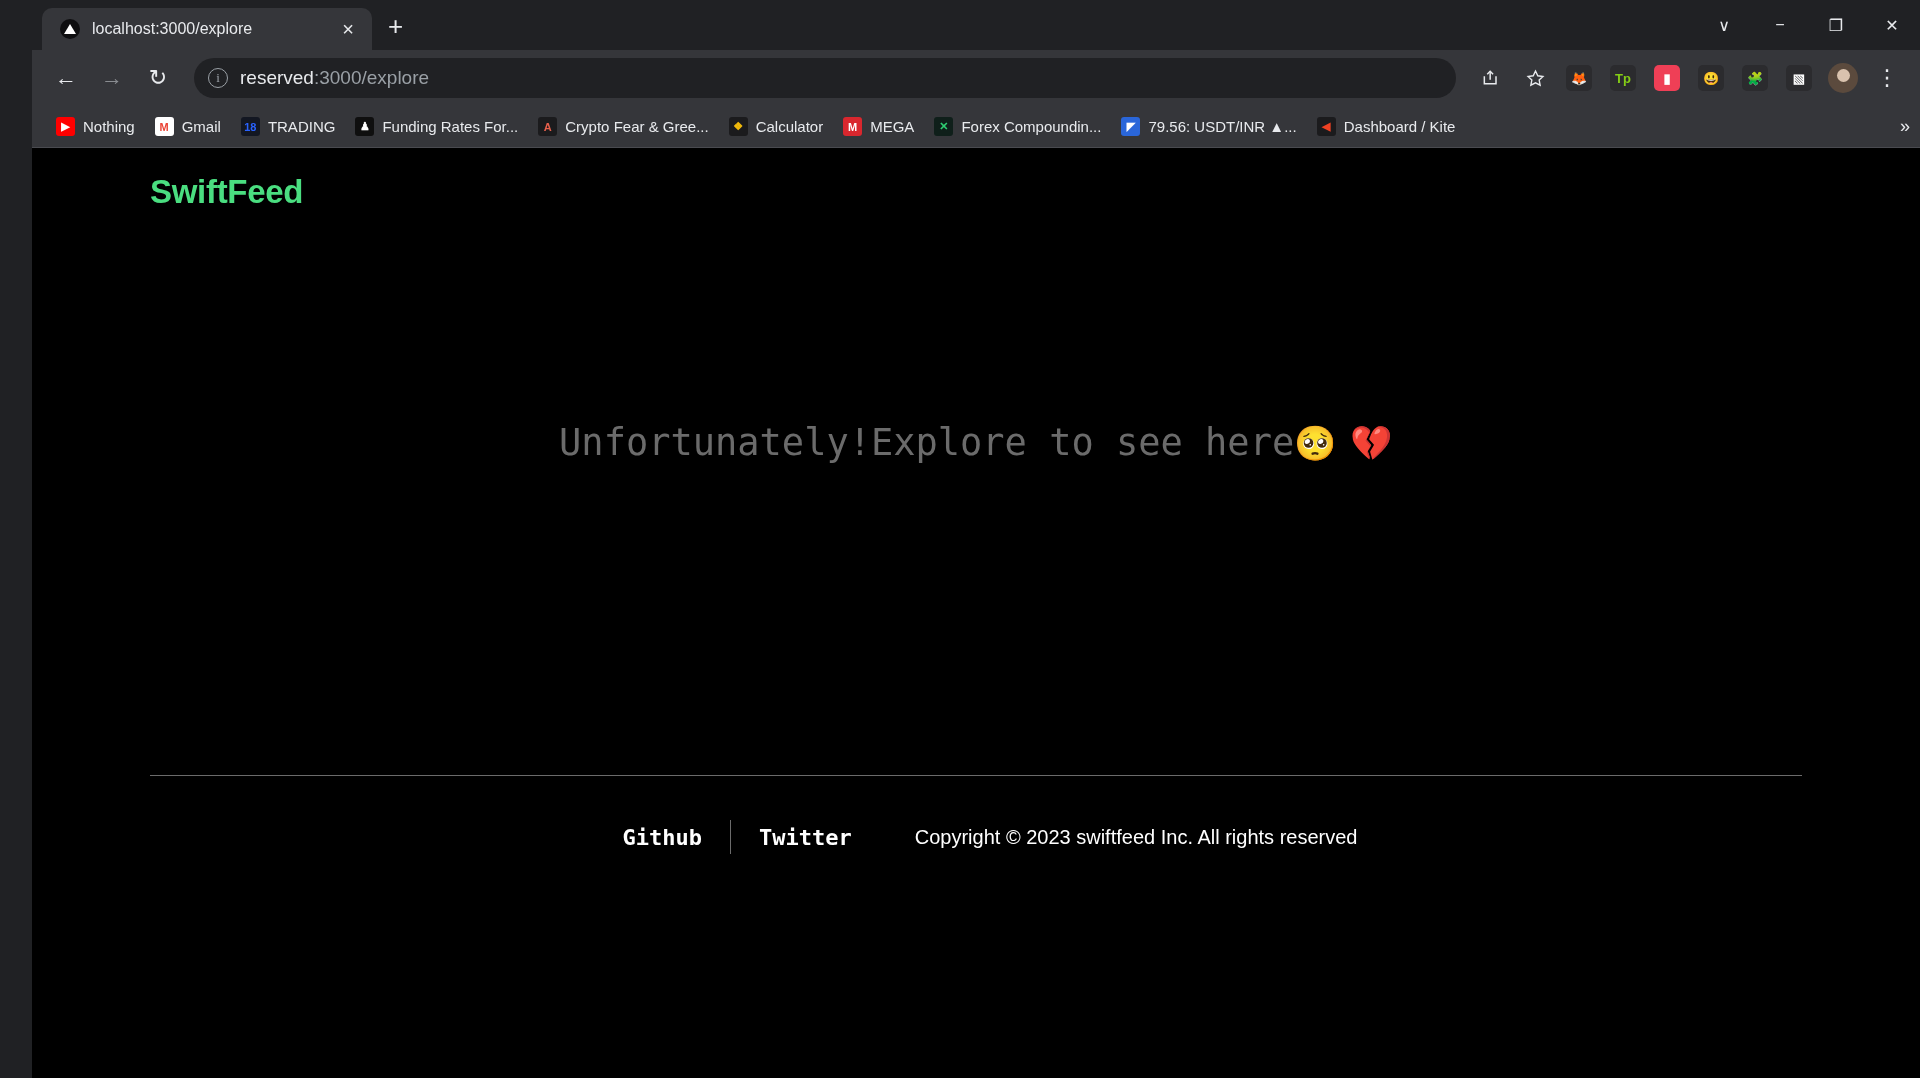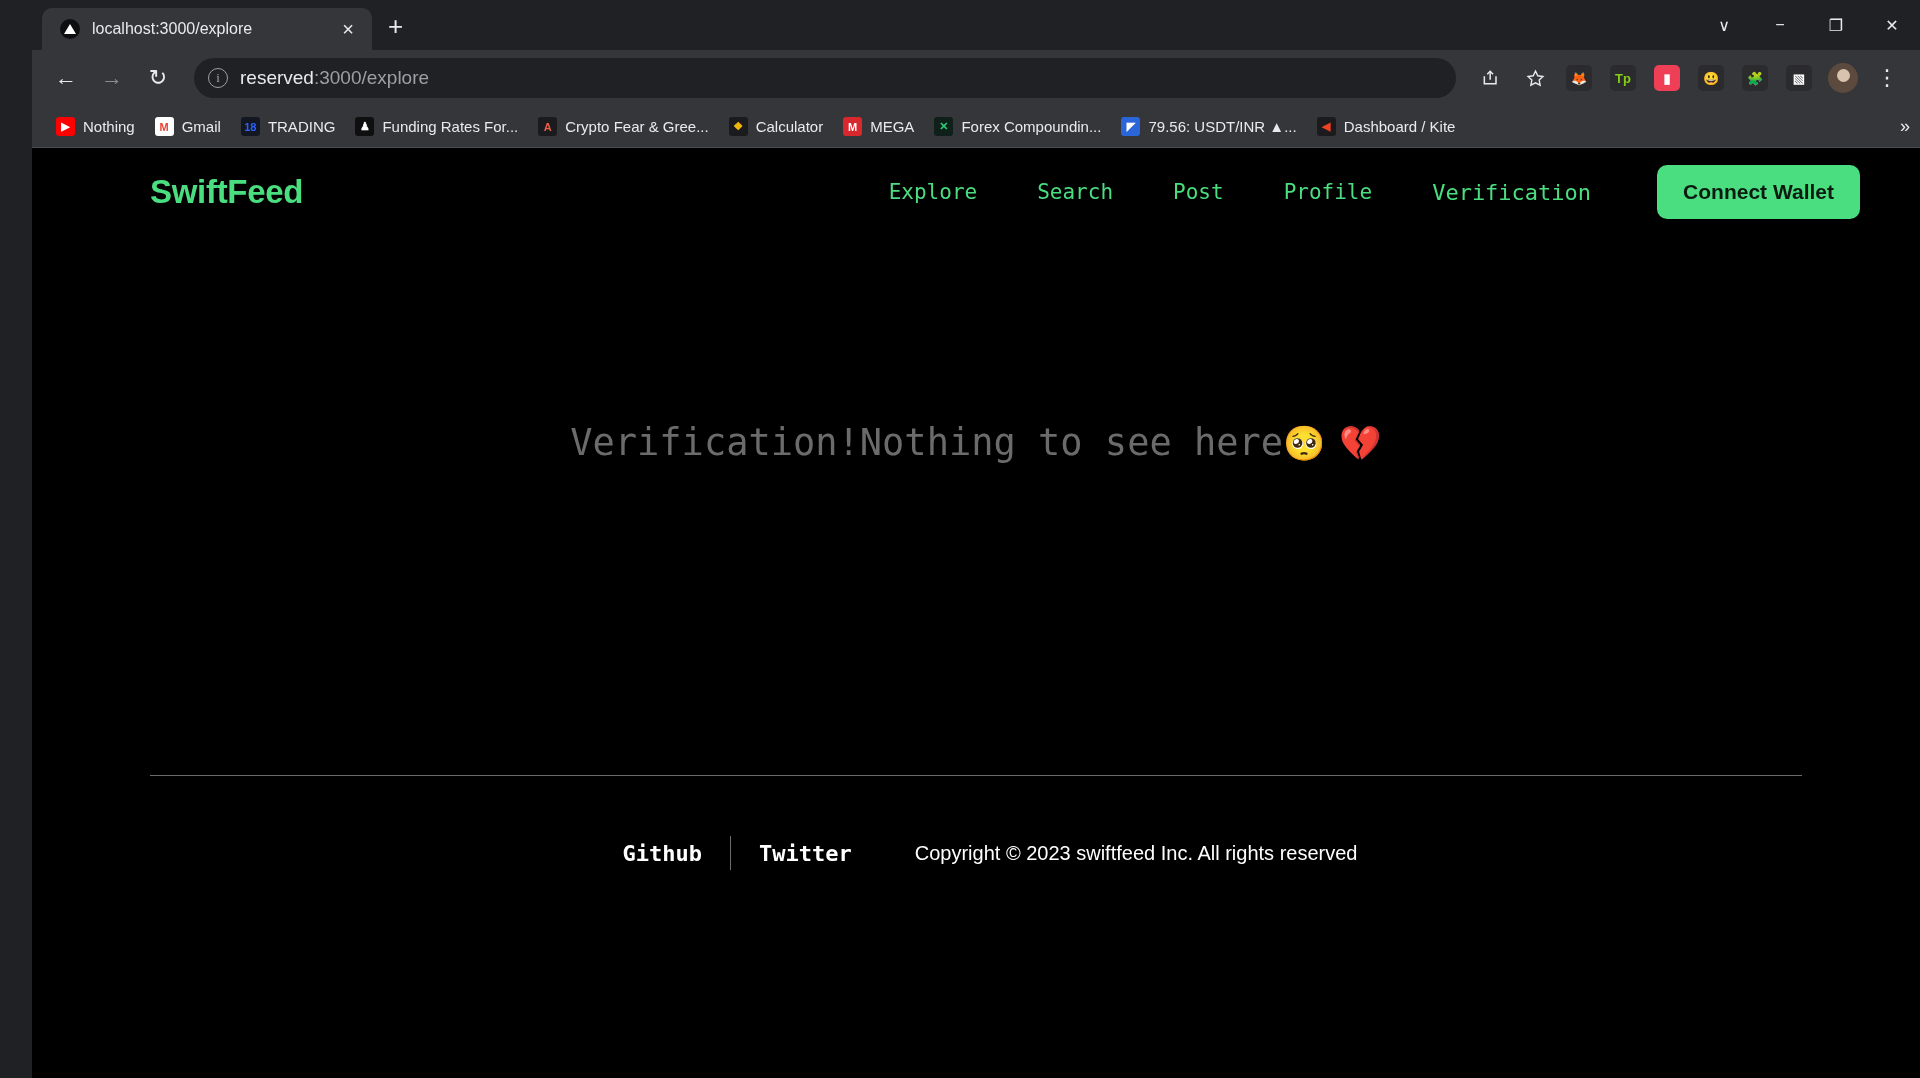--- a/index.html
+++ b/index.html
@@ -97,21 +97,21 @@
   .empty-msg {
     font-family:"DejaVu Sans Mono", monospace; font-size: 37px; color:#6b6b6b;
     letter-spacing: 0px; white-space: nowrap; display:flex; align-items:center; gap:0;
   }
   .emoji { font-size: 34px; }
 
   .divider {
     position:absolute; left: 118px; right: 118px; top: 627px; height: 1px; background:#6b6b6b;
   }
   .footer {
-    position:absolute; left:0; right:0; top: 688px;
+    position:absolute; left:0; right:0; top: 672px;
     display:flex; align-items:center; justify-content:center; gap: 0;
   }
   .f-link {
     font-family:"DejaVu Sans Mono", monospace; font-weight: bold; font-size: 22px; color:#ffffff;
     cursor:pointer; padding: 0 28px;
   }
   .f-sep { width:1px; height: 34px; background:#6b6b6b; }
   .f-copy { font-size: 20px; color:#ffffff; margin-left: 35px; white-space:nowrap; }
 </style>
 </head>
@@ -223,33 +223,25 @@
         <span class="bm-ico" style="background:#1b1b1d;color:#ef4123">◀</span>
         <span class="bm-label">Dashboard / Kite</span>
       </div>
     <div class="bm-overflow">»</div>
   </div>
 
   <div class="page">
 
     <div class="site-nav">
       <div class="brand">SwiftFeed</div>
-      <div class="nav-links">
-        <div class="nav-link">Explore</div>
-        <div class="nav-link">Search</div>
-        <div class="nav-link">Post</div>
-        <div class="nav-link">Profile</div>
-        <div class="nav-link big">Verification</div>
-        <button class="connect-btn">Connect Wallet</button>
-      </div>
     </div>
 
     <div class="empty-wrap">
       <div class="empty-msg">
-        <span>Verification!Nothing to see here</span>
+        <span>Unfortunately!Explore to see here</span>
           <span class="emoji">🥺</span>
           <span class="emoji" style="margin-left:14px">💔</span>
       </div>
     </div>
 
     <div class="divider"></div>
 
     <div class="footer">
       <div class="f-link">Github</div>
       <div class="f-sep"></div>

